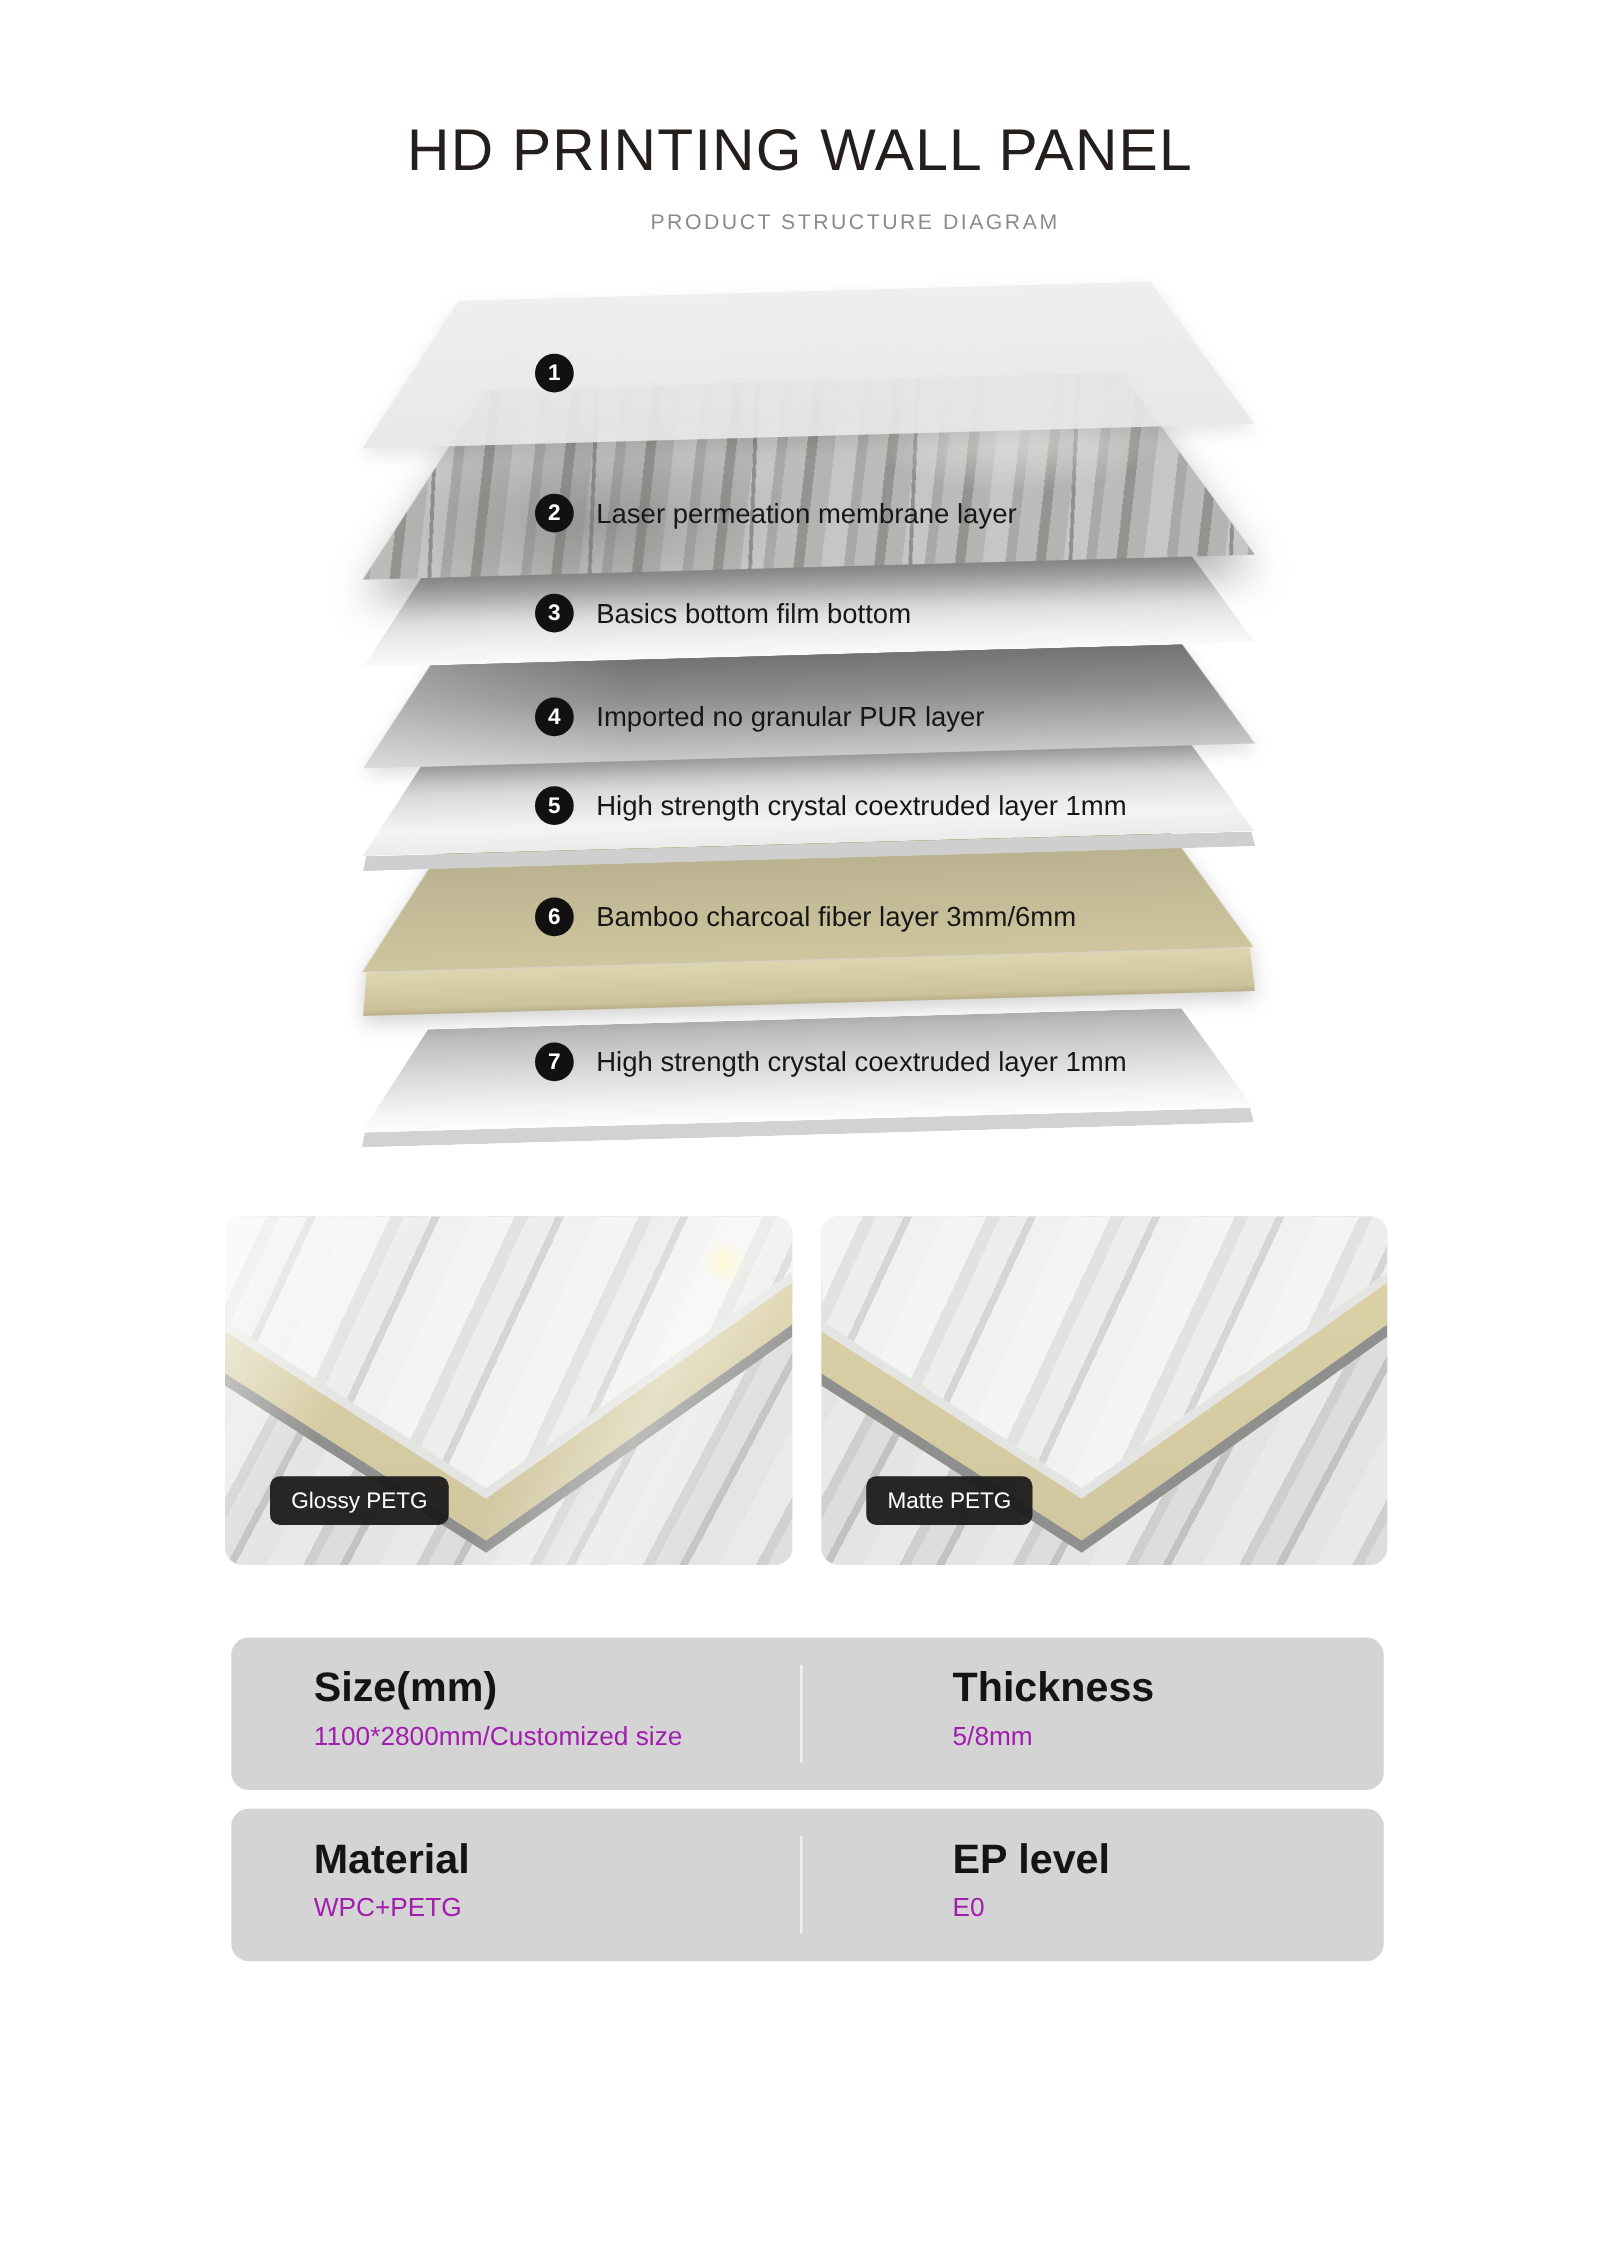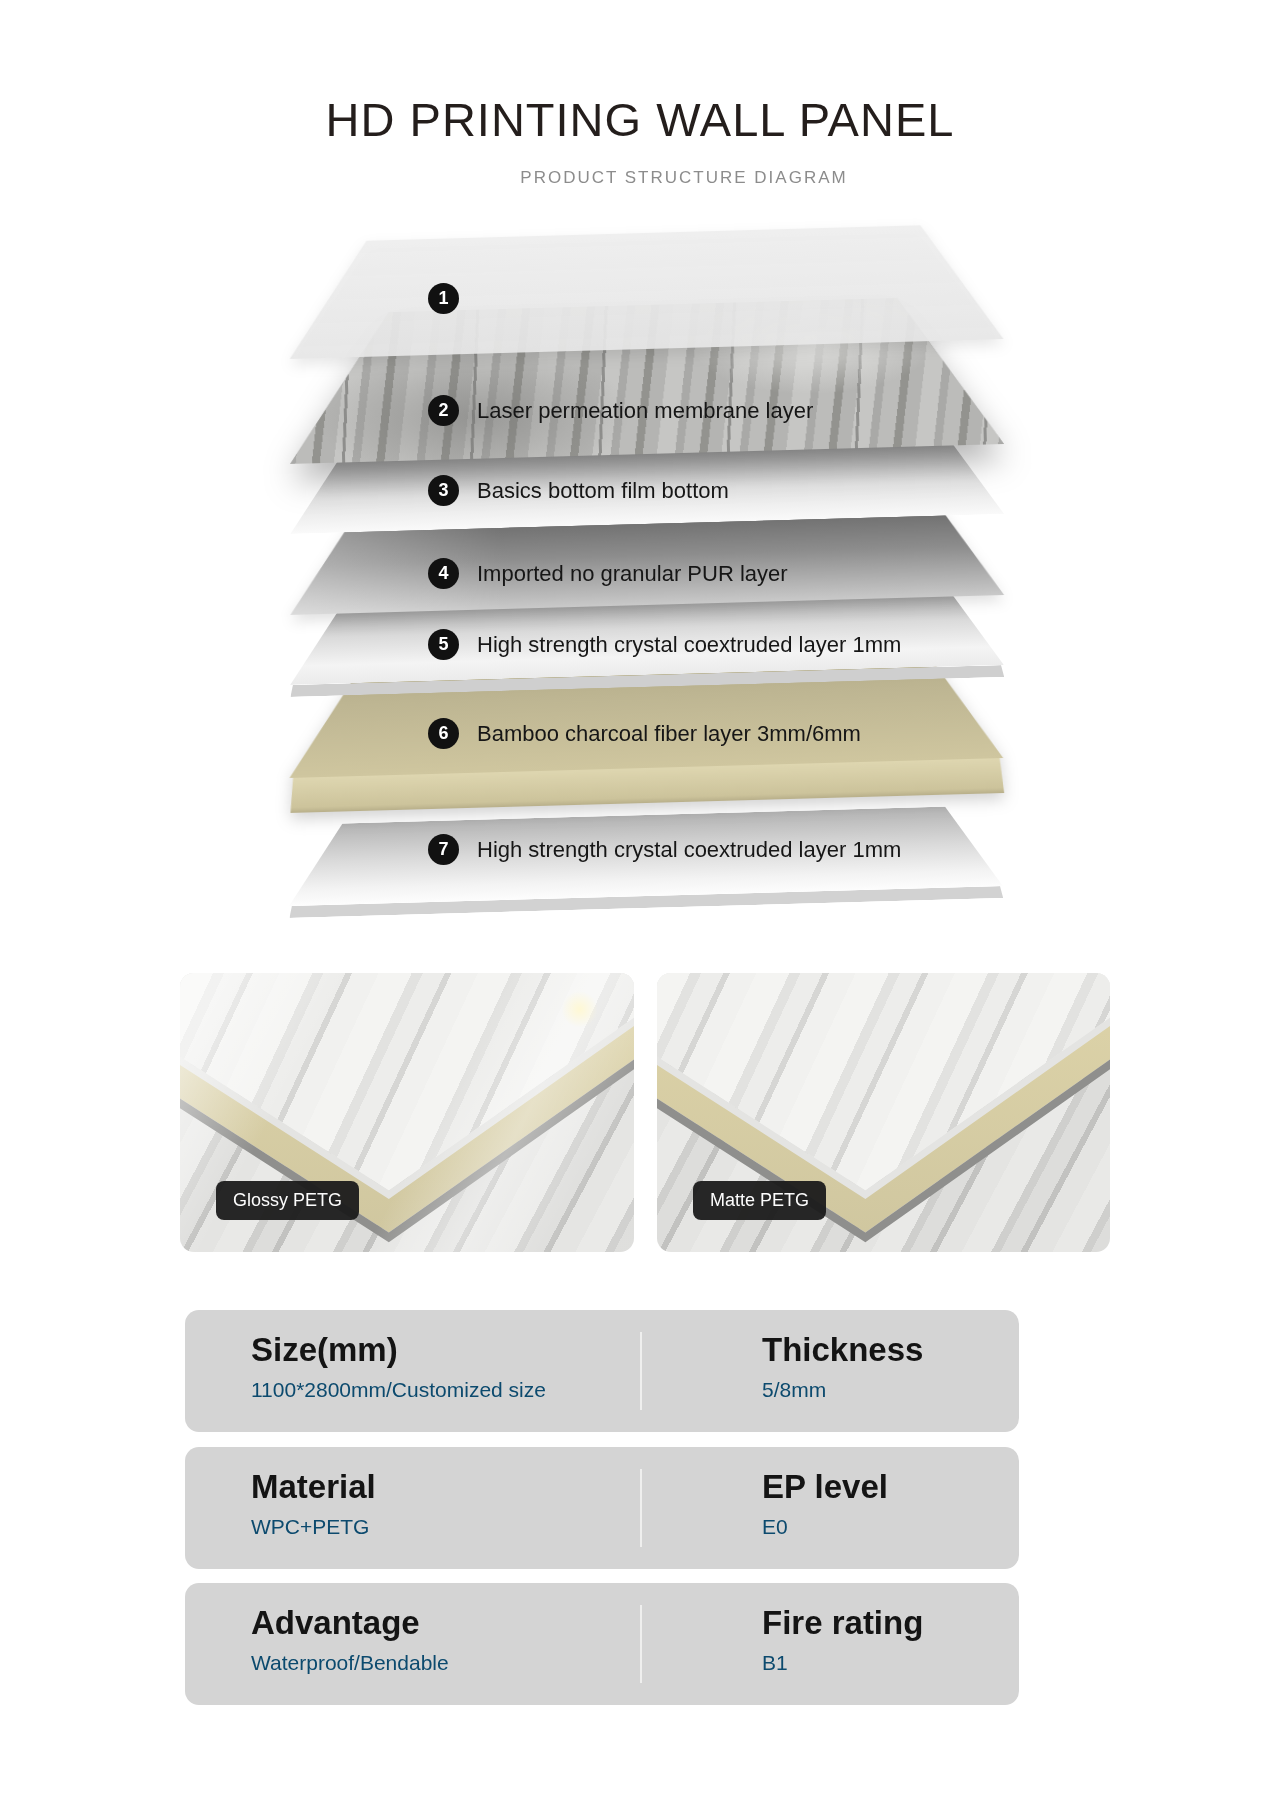--- a/index.html
+++ b/index.html
@@ -87,28 +87,28 @@
     background:
       radial-gradient(circle 26px at 88% 13%,rgba(255,248,210,.95),rgba(255,248,210,0) 70%),
       linear-gradient(118deg,rgba(255,255,255,.55) 0 8%,rgba(255,255,255,0) 28%),
       linear-gradient(118deg,rgba(255,255,255,0) 55%,rgba(255,255,255,.4) 70%,rgba(255,255,255,.05) 86%);
   }
   .photo-badge{
     position:absolute;left:36px;bottom:32px;background:var(--badge-bg,#1c1c1c);
     color:#fff;font-size:18px;padding:9px 17px;border-radius:8px;opacity:.95;
   }
   
-  .card{position:absolute;left:185px;width:834px;height:122px;border-radius:14px;
+  .card{position:absolute;left:185px;width:922px;height:122px;border-radius:14px;
     background:var(--card-bg,#d4d4d4);}
   #card1{top:1310px;} #card2{top:1447px;} #card3{top:1583px;}
   .card .vdivider{position:absolute;left:455px;top:22px;width:2px;height:78px;background:#efefee;}
   .spec-col{position:absolute;top:21px;}
   .spec-col.left{left:66px;} .spec-col.right{left:577px;}
   .spec-title{font-size:33px;font-weight:bold;color:#141414;line-height:1.15;}
-  .spec-value{font-size:21px;color:#0c4a6e;margin-top:9px;}
+  .spec-value{font-size:21px;color:#a21caf;margin-top:9px;}
 </style>
 </head>
 <body>
 
 <div class="page">
 
   <div class="title">HD PRINTING WALL PANEL</div>
   <div class="subtitle">PRODUCT STRUCTURE DIAGRAM</div>
 
   <div class="diagram">
@@ -197,25 +197,14 @@
     <div class="vdivider"></div>
     <div class="spec-col left">
       <div class="spec-title">Material</div>
       <div class="spec-value">WPC+PETG</div>
     </div>
     <div class="spec-col right">
       <div class="spec-title">EP level</div>
       <div class="spec-value">E0</div>
     </div>
   </div>
-  <div class="card" id="card3">
-    <div class="vdivider"></div>
-    <div class="spec-col left">
-      <div class="spec-title">Advantage</div>
-      <div class="spec-value">Waterproof/Bendable</div>
-    </div>
-    <div class="spec-col right">
-      <div class="spec-title">Fire rating</div>
-      <div class="spec-value">B1</div>
-    </div>
-  </div>
 
 </div>
 
 </body></html>

